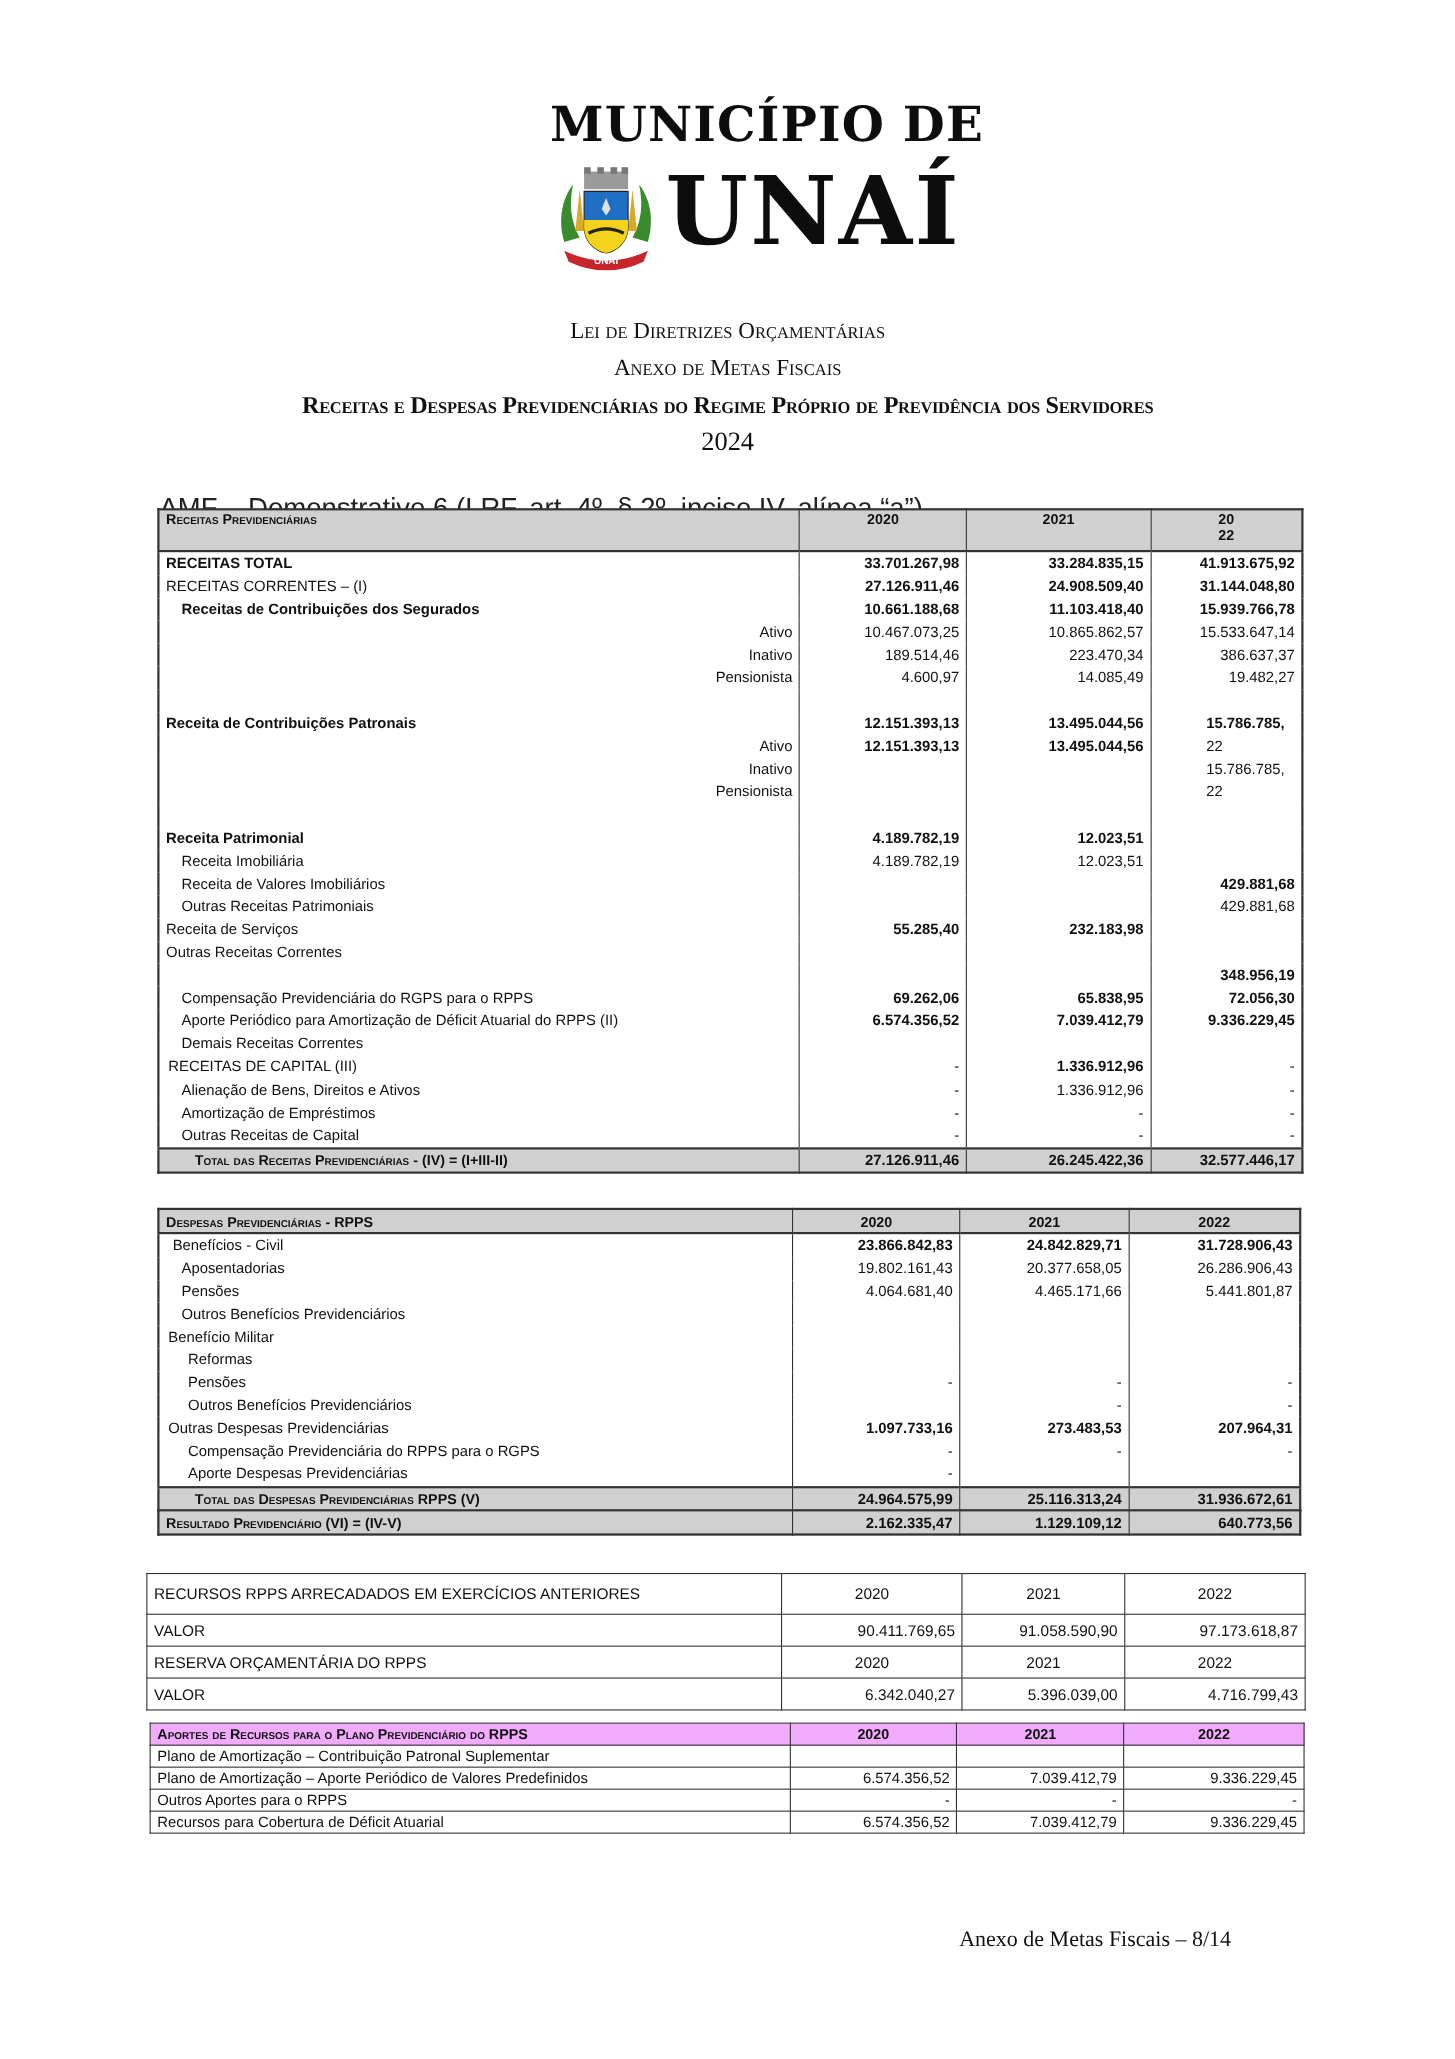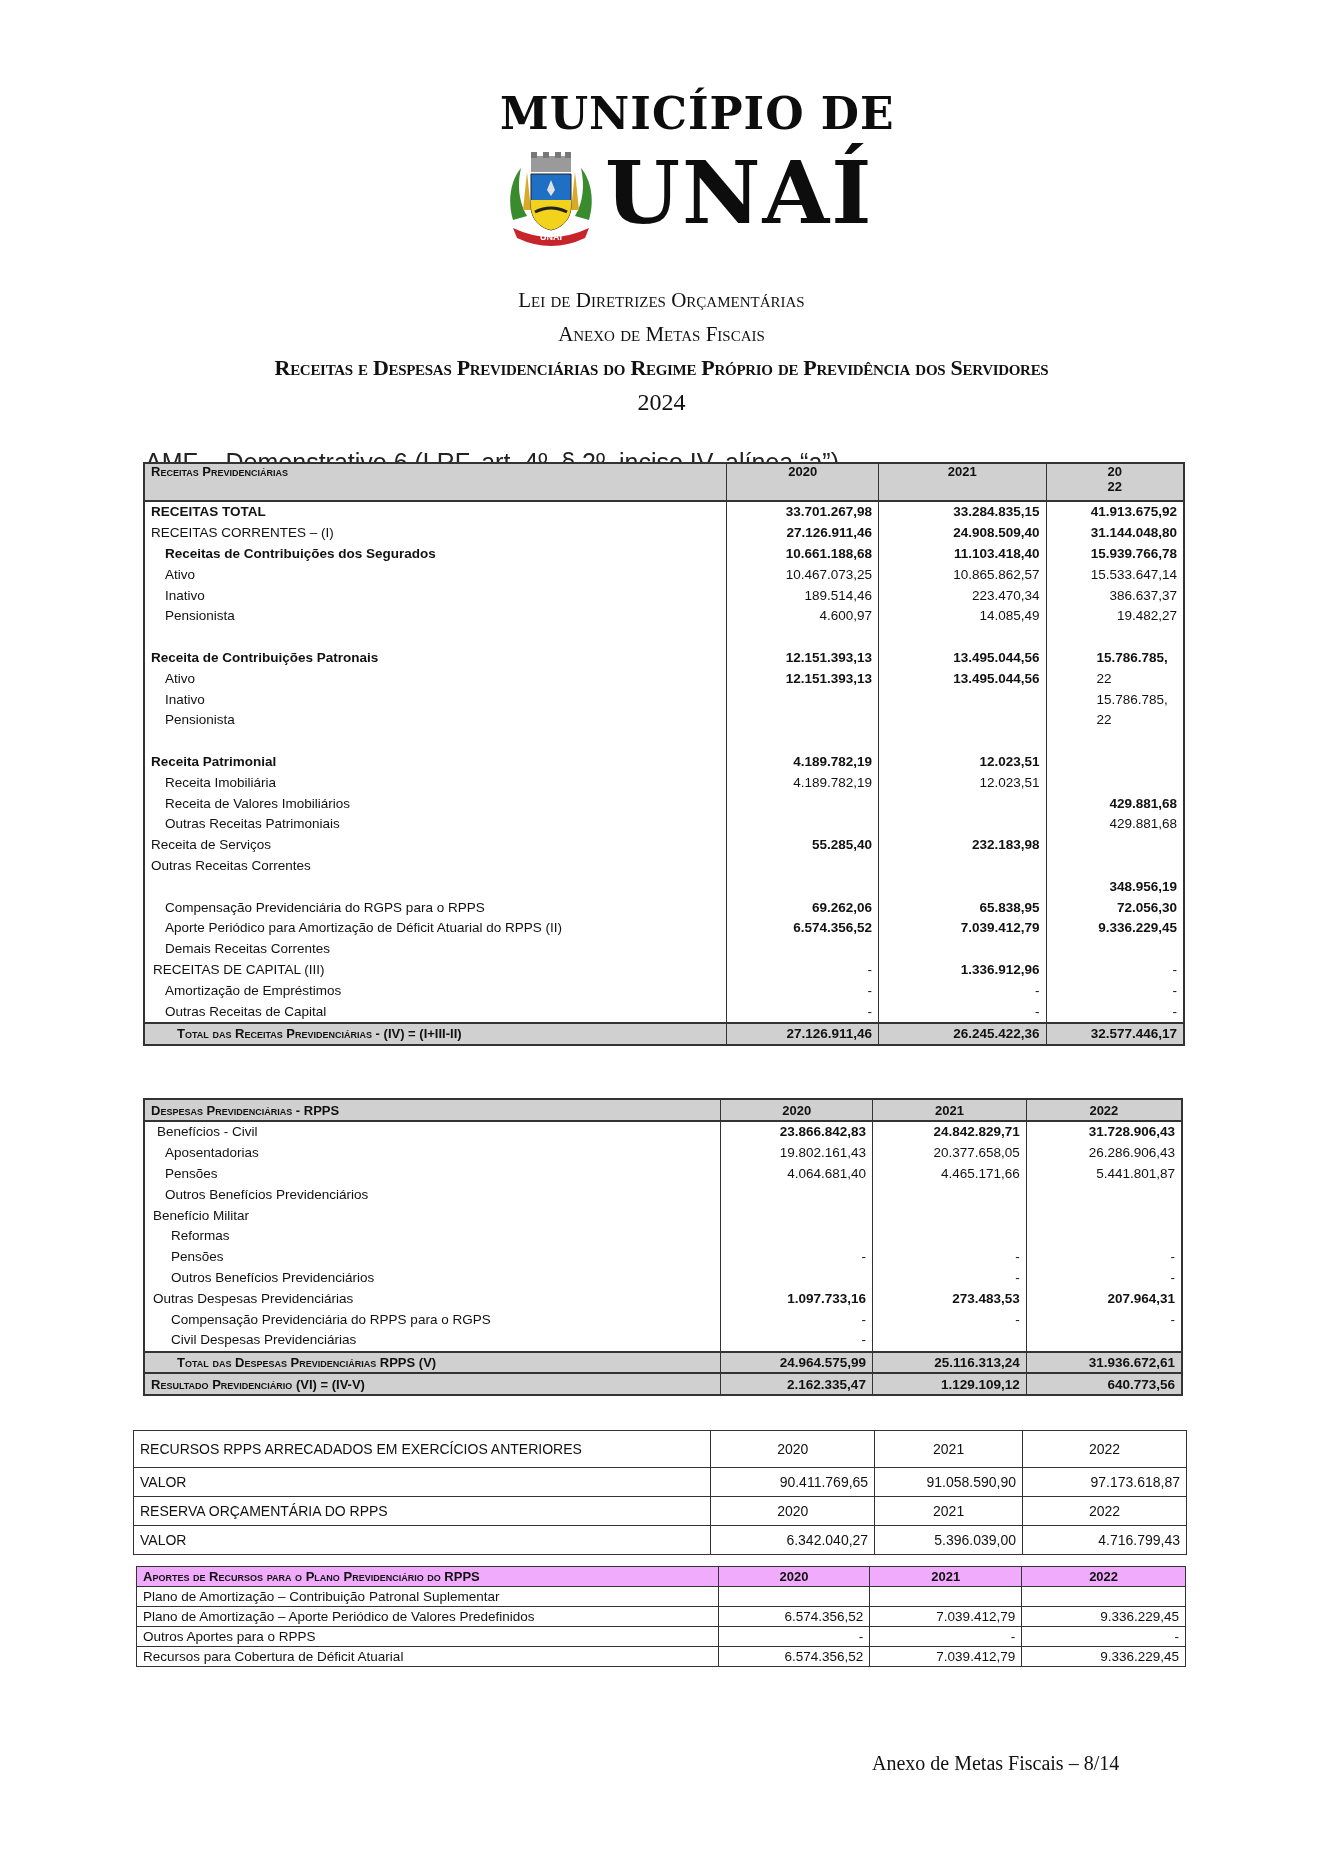--- a/index.html
+++ b/index.html
@@ -17,21 +17,21 @@
   td, th { padding:0 6px; }
   .t-rec { left:143px; top:462px; width:1042px; border:2px solid #333; }
   .t-rec col.c0 { width:584px; } .t-rec col.c1 { width:152px; } .t-rec col.c2 { width:168px; } .t-rec col.c3 { width:138px; }
   .hdr { background:#d0d0d0; }
   .hdr th { font-weight:bold; font-size:13px; vertical-align:top; border-left:1.5px solid #333; border-bottom:2px solid #333; text-align:center; height:36px; }
   .hdr th.lbl { text-align:left; font-variant:small-caps; border-left:none; }
   .num { text-align:right; border-left:1.5px solid #333; white-space:nowrap; }
   .lblc { white-space:nowrap; }
   tr.r td { height:20.8px; line-height:18px; }
   .b { font-weight:bold; }
-  .i1 { padding-left:20px; } .i2 { padding-left:20px; } .i3 { padding-left:26px; } .i4 { padding-left:12px; } .i5 { padding-left:8px; }
+  .i1 { padding-left:20px; } .i2 { padding-left:38px;text-align:right; } .i3 { padding-left:26px; } .i4 { padding-left:12px; } .i5 { padding-left:8px; }
   .tot td { background:#d0d0d0; font-weight:bold; border-top:2px solid #333; height:20px; }
   .tot td.lbl { font-variant:small-caps; font-size:13px;padding-left:32px; }
   .wrap22 { text-align:left; padding-left:50px; }
   .t-desp { left:143px; top:1098px; width:1040px; border:2px solid #333; }
   .t-desp col.c0 { width:578px; } .t-desp col.c1 { width:152px; } .t-desp col.c2 { width:154px; } .t-desp col.c3 { width:156px; }
   .t-desp .hdr th { height:20px; vertical-align:middle; }
   .t-res { left:143px; top:1372px; width:1040px; border:2px solid #333; background:#d0d0d0; }
   .t-res col.c0 { width:578px; } .t-res col.c1 { width:152px; } .t-res col.c2 { width:154px; } .t-res col.c3 { width:156px; }
   .t-res td { height:20px; font-weight:bold; }
   .t-res td.lbl { font-variant:small-caps; font-size:13px; }
@@ -229,20 +229,26 @@
         <td class="num"></td>
         <td class="num"></td>
       </tr>
       <tr class="r">
         <td class="lblc i5">RECEITAS DE CAPITAL (III)</td>
         <td class="num">-</td>
         <td class="num b">1.336.912,96</td>
         <td class="num">-</td>
       </tr>
       <tr class="r">
+        <td class="lblc i1">Alienação de Bens, Direitos e Ativos</td>
+        <td class="num">-</td>
+        <td class="num">1.336.912,96</td>
+        <td class="num">-</td>
+      </tr>
+      <tr class="r">
         <td class="lblc i1">Amortização de Empréstimos</td>
         <td class="num">-</td>
         <td class="num">-</td>
         <td class="num">-</td>
       </tr>
       <tr class="r">
         <td class="lblc i1">Outras Receitas de Capital</td>
         <td class="num">-</td>
         <td class="num">-</td>
         <td class="num">-</td>
@@ -328,21 +334,21 @@
         <td class="num b">273.483,53</td>
         <td class="num b">207.964,31</td>
       </tr>
       <tr class="r">
         <td class="lblc i3">Compensação Previdenciária do RPPS para o RGPS</td>
         <td class="num">-</td>
         <td class="num">-</td>
         <td class="num">-</td>
       </tr>
       <tr class="r">
-        <td class="lblc i3">Civil Despesas Previdenciárias</td>
+        <td class="lblc i3">Aporte Despesas Previdenciárias</td>
         <td class="num">-</td>
         <td class="num"></td>
         <td class="num"></td>
       </tr>
     </tbody>
   <tfoot>
     <tr class="tot">
       <td class="lbl">Total das Despesas Previdenciárias RPPS (V)</td>
       <td class="num">24.964.575,99</td>
       <td class="num">25.116.313,24</td>

